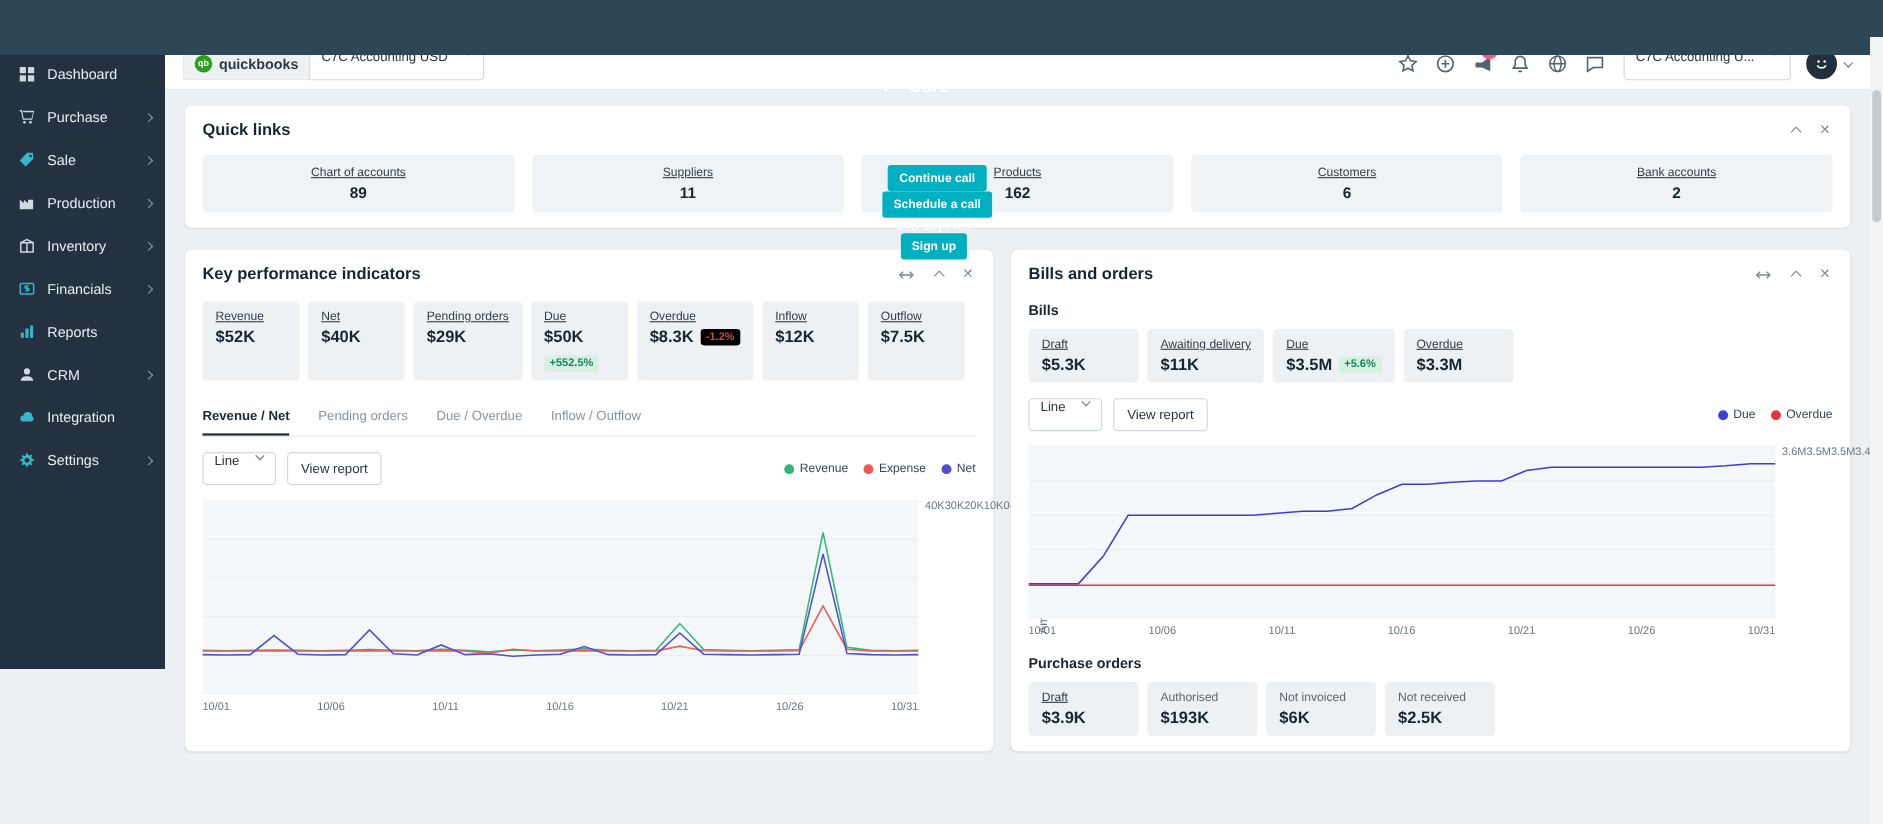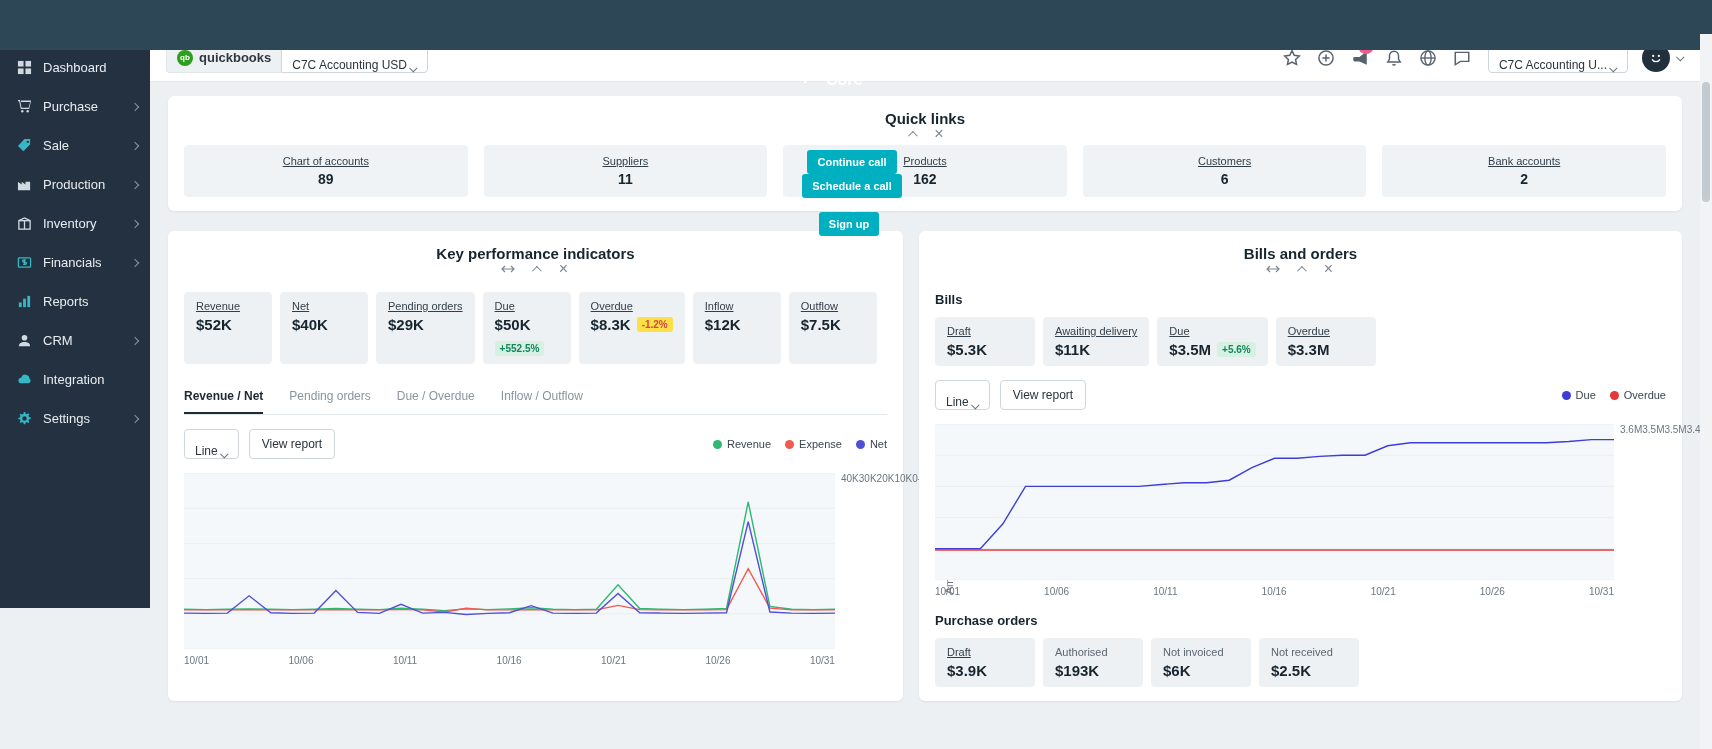--- a/index.html
+++ b/index.html
@@ -20,61 +20,61 @@
   
   .sidebar { position:fixed; top:34px; left:0; width:150px; height:574px; background:#243140; z-index:20; padding-top:14px; }
   .nav-item { display:flex; align-items:center; gap:10px; padding:11px 12px 11px 16px; color:#e8edf1; font-size:13px; cursor:pointer; }
   .nicon { width:17px; height:17px; display:inline-flex; align-items:center; justify-content:center; color:#cfd9e0; flex:0 0 17px; }
   .nicon.teal { color:#35b7c6; }
   .nlabel { flex:1; }
   .chev-r { width:6px; height:6px; border-top:1.5px solid #8b98a5; border-right:1.5px solid #8b98a5; transform:rotate(45deg); display:inline-block; }
 
   
   .subheader { position:fixed; top:34px; left:150px; width:1550px; height:48px; background:#fff; border-bottom:1px solid #e4e8ec; display:flex; align-items:center; padding:0 16px; z-index:10; }
-  .qb-chip { display:flex; align-items:flex-start; gap:6px; background:#eef1f3; border:1px solid #e0e5e9; border-right:none; border-radius:4px 0 0 4px; padding:6px 10px; height:30px; }
+  .qb-chip { display:flex; align-items:flex-end; gap:6px; background:#eef1f3; border:1px solid #e0e5e9; border-right:none; border-radius:4px 0 0 4px; padding:6px 10px; height:30px; }
   .qb-logo { width:16px; height:16px; background:#2ca01c; color:#fff; border-radius:50%; font-size:8px; font-weight:bold; display:inline-flex; align-items:center; justify-content:center; }
   .qb-text { font-size:13px; font-weight:bold; color:#30383f; }
-  .select { display:inline-flex; align-items:flex-end; gap:4px; border:1px solid #cfd6dc; background:#fff; border-radius:0 4px 4px 0; height:30px; padding:0 10px; font-size:12px; color:#2a343d; cursor:pointer; }
+  .select { display:inline-flex; align-items:flex-start; gap:16px; border:1px solid #cfd6dc; background:#fff; border-radius:0 4px 4px 0; height:30px; padding:0 10px; font-size:12px; color:#2a343d; cursor:pointer; }
   .select.rounded { border-radius:4px; }
   .chev { width:6px; height:6px; border-left:1.5px solid #6b7680; border-bottom:1.5px solid #6b7680; transform:rotate(-45deg) translateY(-1px); display:inline-block; }
   .subheader .spacer { flex:1; }
   .hicon { width:20px; height:20px; color:#55626d; margin-left:14px; position:relative; cursor:pointer; display:inline-flex; align-items:center; justify-content:center; }
   .hbadge { position:absolute; top:-10px; right:-4px; background:#ee5c8d; color:#fff; font-size:10px; font-weight:bold; min-width:16px; height:16px; border-radius:8px; display:flex; align-items:center; justify-content:center; padding:0 4px; }
   .avatar { width:28px; height:28px; border-radius:50%; background:#22303e; margin-left:14px; display:inline-flex; align-items:center; justify-content:center; cursor:pointer; }
   .subheader .acct { margin-left:16px; }
   .subheader .end-chev { margin-left:8px; }
 
   
   .main { position:fixed; top:82px; left:150px; width:1550px; height:667px; overflow:hidden; padding:14px 18px; }
   .card { background:#fff; border-radius:6px; box-shadow:0 1px 2px rgba(20,40,60,.08); padding:14px 16px; }
-  .card-head { display:flex; align-items:center;flex-direction:column; }
+  .card-head { display:flex; align-items:center; }
   .card-title { font-size:15px; font-weight:bold; color:#17252f; flex:1; }
   .head-icons { display:flex; align-items:center; gap:14px; color:#7c8791; }
   .head-icons .hi { cursor:pointer; display:inline-flex; align-items:center; justify-content:center; width:14px; height:14px; }
   .chev-up { width:7px; height:7px; border-top:1.5px solid #7c8791; border-right:1.5px solid #7c8791; transform:rotate(-45deg) translateY(2px); display:inline-block; }
   .close-x { font-size:16px; color:#7c8791; line-height:1; }
 
-  .ql-row { display:flex; gap:16px; margin-top:4px;border-radius:25px; }
+  .ql-row { display:flex; gap:16px; margin-top:14px;border-radius:25px; }
   .ql-tile { flex:1; background:#f0f3f5; border-radius:4px; text-align:center; padding:10px 8px; cursor:pointer; }
   .ql-label { font-size:11px; color:#313e48; text-decoration:underline; display:block; }
   .ql-value { font-size:14px; font-weight:bold; color:#17252f; margin-top:4px; display:block; }
 
   .two-col { display:flex; gap:16px; margin-top:20px; }
   .col-left { flex:49 0 0; }
   .col-right { flex:51 0 0; }
 
   .tiles { display:flex; flex-wrap:wrap; gap:8px; margin-top:16px; }
   .tile { background:#eef1f4; border-radius:4px; padding:8px 12px; min-width:88px; cursor:pointer; }
   .tile-label { font-size:11px; color:#313e48; text-decoration:underline; display:block; }
   .tile-label.plain { text-decoration:none; color:#5a6670; }
   .tile-vrow { display:flex; align-items:center; gap:6px; margin-top:4px; }
   .tile-value { font-size:15px; font-weight:bold; color:#17252f; }
   .badge { font-size:10px; font-weight:bold; border-radius:3px; padding:2px 5px; display:inline-block; }
   .badge.g { background:#d6f0e2; color:#13855f; }
-  .badge.r { background:#fde047; color:#d64545; }
+  .badge.r { background:#000000; color:#d64545; }
   .badge-row { margin-top:5px; }
 
   .tabs { display:flex; gap:26px; border-bottom:1px solid #e3e8ec; margin-top:16px; }
   .tab { font-size:12px; color:#8a949e; padding:9px 0; cursor:pointer; border-bottom:2px solid transparent;text-align:right; }
   .tab.active { color:#1f2933; font-weight:bold; border-bottom-color:#1f2933; }
 
   .ctrl-row { display:flex; align-items:center; margin-top:14px; }
   .btn-outline { border:1px solid #cfd6dc; background:#fff; border-radius:4px; font-size:12px; color:#2a343d; padding:7px 12px; cursor:pointer; font-family:inherit; }
   .ctrl-row .sel { margin-right:10px; border-radius:4px; }
   .ctrl-row .spacer { flex:1; }

